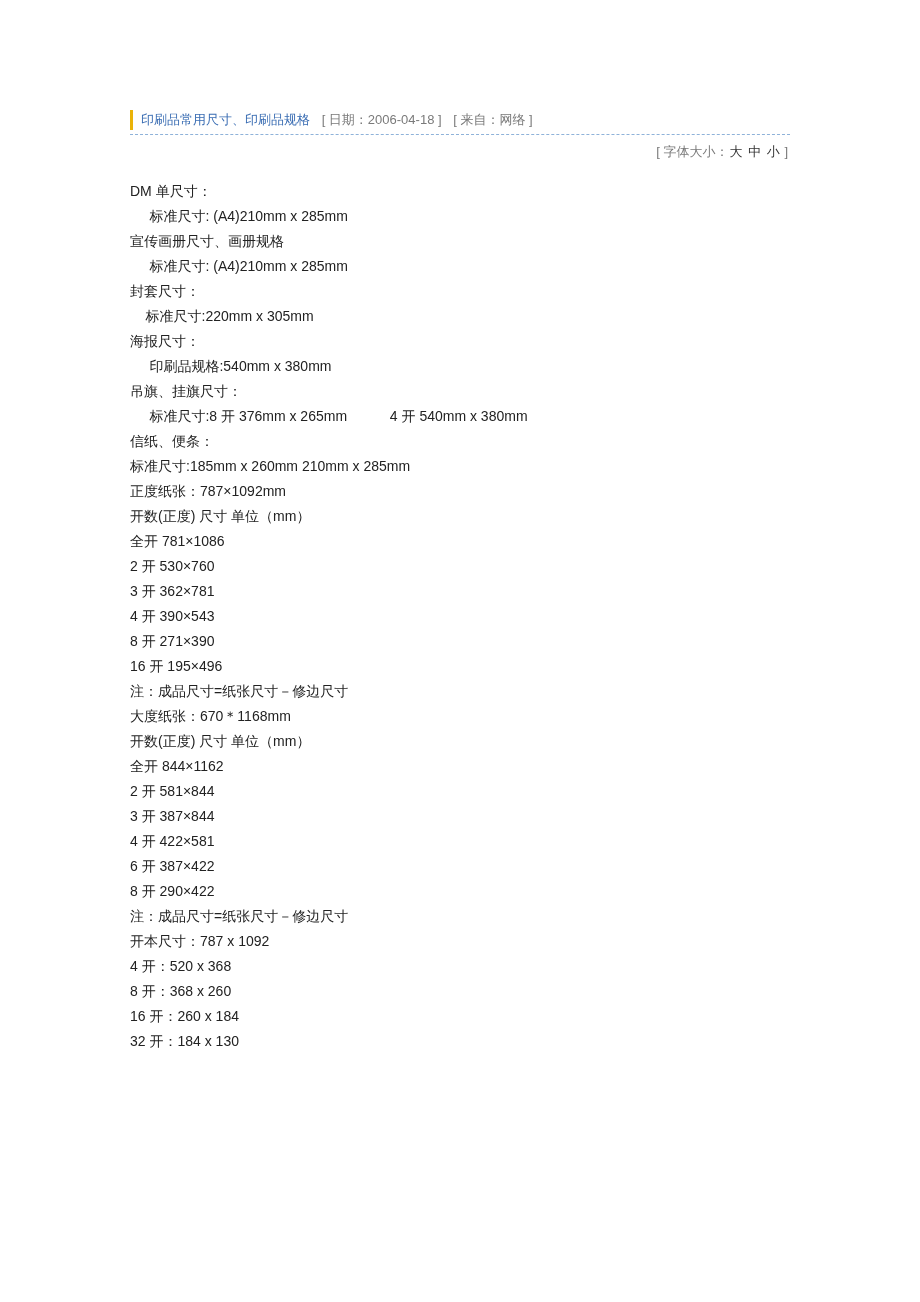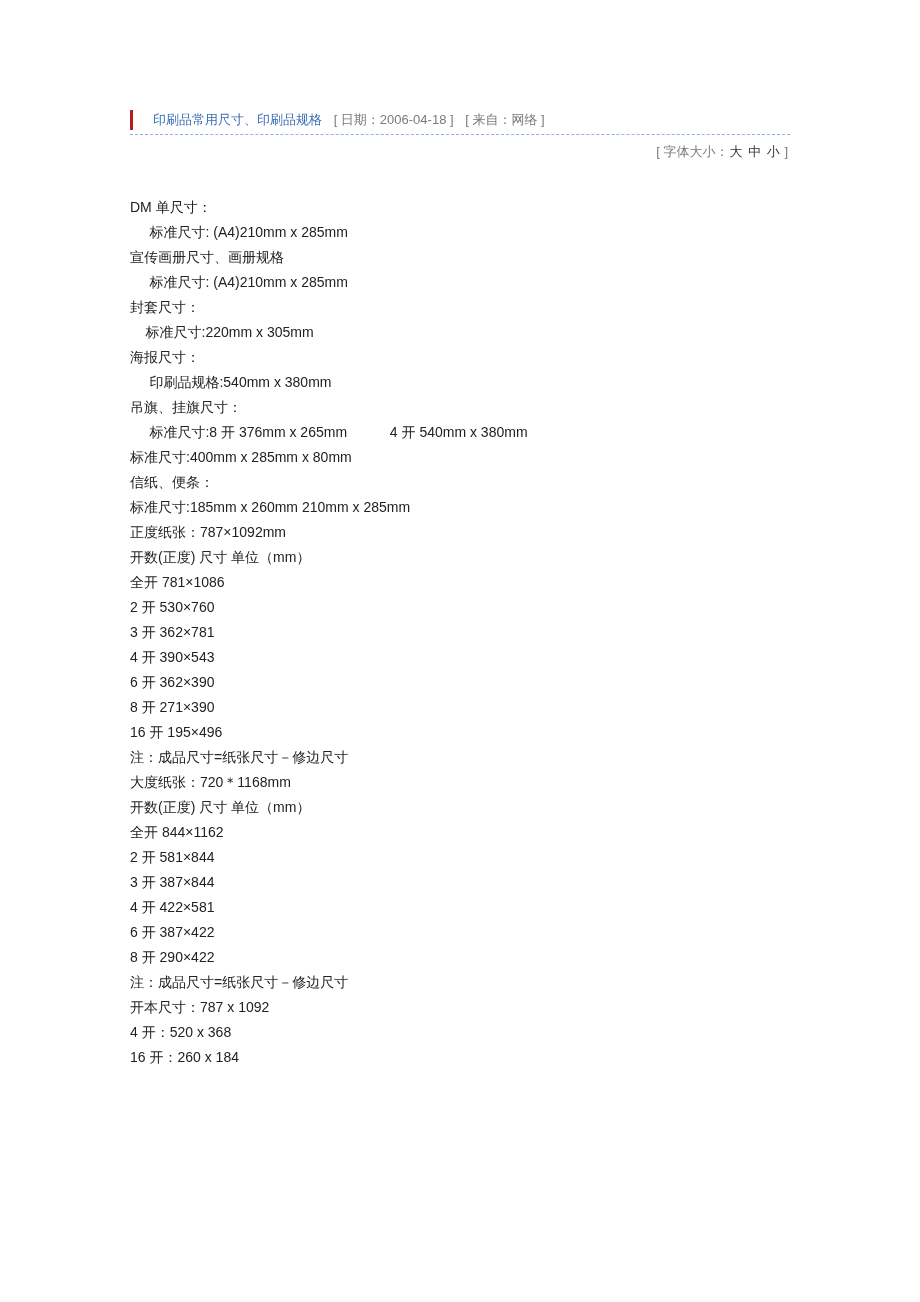--- a/index.html
+++ b/index.html
@@ -11,22 +11,22 @@
     background: #fff;
   }
   .page {
     width: 920px;
     min-height: 1302px;
     box-sizing: border-box;
     padding: 110px 130px 60px 130px;
     position: relative;
   }
   .header-bar {
-    border-left: 3px solid #b91c1c;
-    padding-left: 20px;
+    border-left: 3px solid #eab308;
+    padding-left: 8px;
     margin-bottom: 4px;
   }
   .header-line {
     font-size: 13px;
     color: #7a7a7a;
     line-height: 20px;
   }
   .title-link {
     color: #3a6db3;
     font-size: 13px;
@@ -36,21 +36,21 @@
   }
   .dashed {
     border: none;
     border-top: 1px dashed #8fb2d9;
     margin: 4px 0 8px 0;
   }
   .font-row {
     text-align: right;
     font-size: 13px;
     color: #7a7a7a;
-    margin-bottom: 34px;
+    margin-bottom: 18px;
     padding-right: 2px;
   }
   .font-link {
     color: #333;
     cursor: pointer;
     margin: 0 1px;
   }
   .content {
     font-size: 14px;
     line-height: 25px;
@@ -87,40 +87,40 @@
       <div class="line">DM 单尺寸：</div>
       <div class="line">     标准尺寸: (A4)210mm x 285mm</div>
       <div class="line">宣传画册尺寸、画册规格</div>
       <div class="line">     标准尺寸: (A4)210mm x 285mm</div>
       <div class="line">封套尺寸：</div>
       <div class="line">    标准尺寸:220mm x 305mm</div>
       <div class="line">海报尺寸：</div>
       <div class="line">     印刷品规格:540mm x 380mm</div>
       <div class="line">吊旗、挂旗尺寸：</div>
       <div class="line">     标准尺寸:8 开 376mm x 265mm           4 开 540mm x 380mm</div>
-      <div class="line">标准尺寸:400mm x 285mm x 80mm</div>
       <div class="line">信纸、便条：</div>
       <div class="line">标准尺寸:185mm x 260mm 210mm x 285mm</div>
       <div class="line">正度纸张：787×1092mm</div>
       <div class="line">开数(正度) 尺寸 单位（mm）</div>
       <div class="line">全开 781×1086</div>
       <div class="line">2 开 530×760</div>
       <div class="line">3 开 362×781</div>
       <div class="line">4 开 390×543</div>
-      <div class="line">6 开 362×390</div>
       <div class="line">8 开 271×390</div>
       <div class="line">16 开 195×496</div>
       <div class="line">注：成品尺寸=纸张尺寸－修边尺寸</div>
-      <div class="line">大度纸张：720＊1168mm</div>
+      <div class="line">大度纸张：670＊1168mm</div>
       <div class="line">开数(正度) 尺寸 单位（mm）</div>
       <div class="line">全开 844×1162</div>
       <div class="line">2 开 581×844</div>
       <div class="line">3 开 387×844</div>
       <div class="line">4 开 422×581</div>
       <div class="line">6 开 387×422</div>
       <div class="line">8 开 290×422</div>
       <div class="line">注：成品尺寸=纸张尺寸－修边尺寸</div>
       <div class="line">开本尺寸：787 x 1092</div>
       <div class="line">4 开：520 x 368</div>
+      <div class="line">8 开：368 x 260</div>
       <div class="line">16 开：260 x 184</div>
+      <div class="line">32 开：184 x 130</div>
     </div>
 
 </div>
 
 </body></html>

